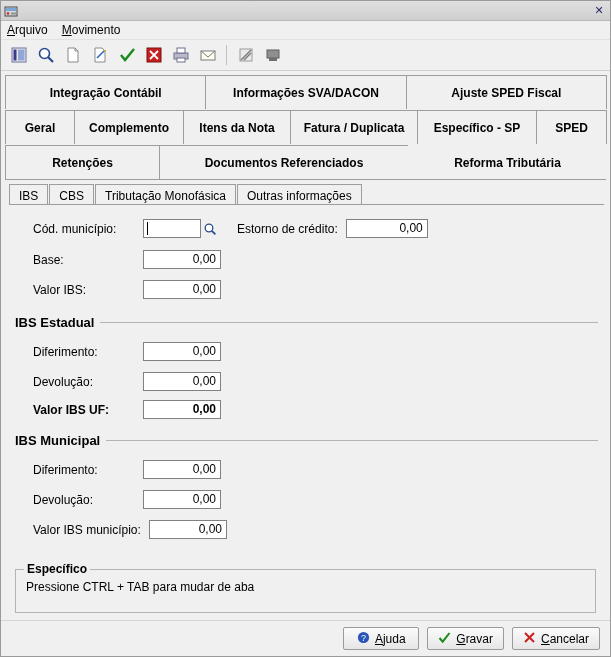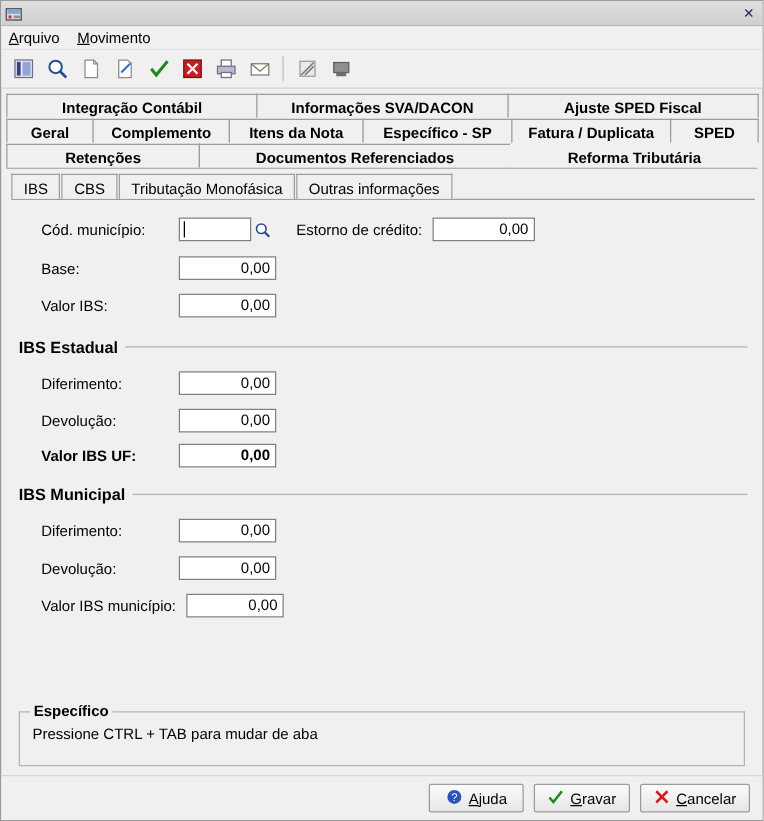--- a/index.html
+++ b/index.html
@@ -95,21 +95,21 @@
     width: 1px;
     height: 20px;
     background: #c0c0c0;
     margin: 0 4px;
   }
   
   .tabstrip {
     display: flex;
     align-items: stretch;
     padding: 0 4px;
-    height: 19px;
+    height: 34px;
     box-sizing: border-box;
   }
   .tabstrip .tab {
     border: 1px solid #9d9d9d;
     border-bottom: none;
     background: #f0f0f0;
     padding: 1px 10px 0 10px;
     font-size: 12px;
     line-height: 16px;
     white-space: nowrap;
@@ -401,25 +401,25 @@
   <div class="tabstrip row-shift">
     <div class="tab bold" style="width:70px;">
         <span>Geral</span>
       </div>
     <div class="tab bold" style="width:110px;">
         <span>Complemento</span>
       </div>
     <div class="tab bold" style="width:108px;">
         <span>Itens da Nota</span>
       </div>
+    <div class="tab bold" style="width:128px;">
+        <span>Fatura / Duplicata</span>
+      </div>
     <div class="tab bold" style="width:120px;">
         <span>Específico - SP</span>
-      </div>
-    <div class="tab bold" style="width:128px;">
-        <span>Fatura / Duplicata</span>
       </div>
     <div class="tab bold wide">
         <span>SPED</span>
       </div>
   </div>
 
   <div class="tabstrip row-shift">
     <div class="tab bold" style="width:155px;">
         <span>Retenções</span>
       </div>

